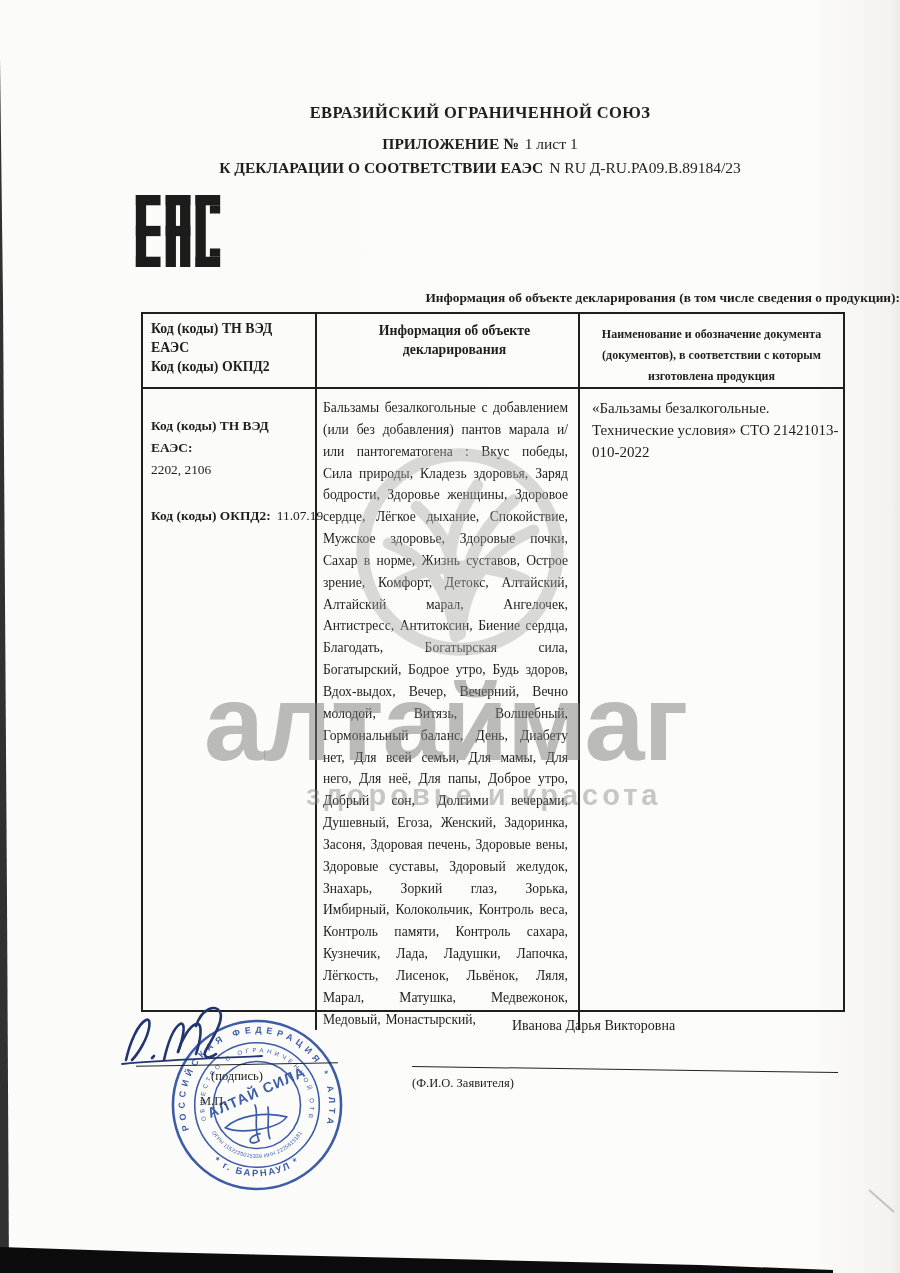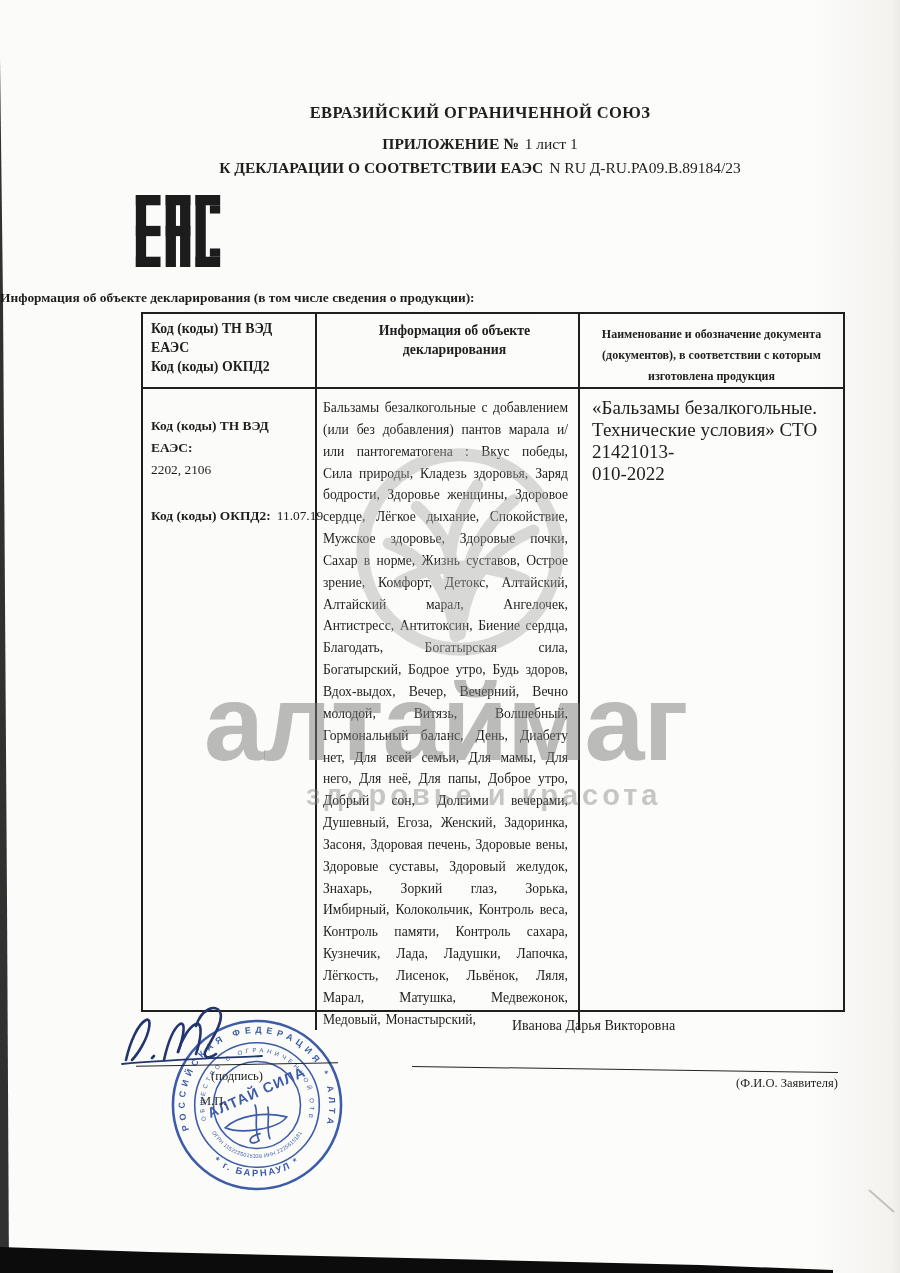--- a/index.html
+++ b/index.html
@@ -11,40 +11,40 @@
   
   .hdr{position:absolute;left:60px;top:101px;width:840px;text-align:center;line-height:23px;}
   .hdr .h1{font-size:16.5px;font-weight:bold;letter-spacing:.4px;}
   .hdr .h2{font-size:15.5px;margin-top:8px;}
   .hdr .h3{font-size:15.5px;margin-top:1px;}
   .hdr b{font-weight:bold;}
   .gap{margin-left:6px;}
   
   .eac{position:absolute;left:134px;top:195px;width:88px;height:72px;}
   
-  .caption{position:absolute;left:0;top:290px;width:900px;text-align:left;
+  .caption{position:absolute;left:0;top:290px;width:900px;text-align:right;
            font-size:13.4px;font-weight:bold;}
   
   .doc-table{position:absolute;left:141px;top:312px;width:704px;height:700px;
              border:2px solid #1f1f1f;box-sizing:border-box;display:flex;flex-direction:column;}
   .t-row{display:flex;box-sizing:border-box;}
   .t-head{height:84px;border-bottom:2px solid #1f1f1f;}
   .t-body{flex:1;}
   .c1{width:174px;border-right:2px solid #1f1f1f;box-sizing:border-box;}
   .c2{width:263px;border-right:2px solid #1f1f1f;box-sizing:border-box;}
   .c3{flex:1;box-sizing:border-box;}
   .t-head .c1{padding:5px 4px 0 8px;font-weight:bold;font-size:13.8px;line-height:19px;}
   .t-head .c2{padding:7px 6px 0 20px;font-weight:bold;font-size:13.8px;text-align:center;line-height:19px;}
   .t-head .c3{padding:10px 12px 0 12px;font-weight:bold;font-size:12px;text-align:center;line-height:21px;}
   .t-body .c1{padding:26px 2px 0 8px;font-size:13.4px;line-height:22px;}
   .t-body .c1 .lbl{font-weight:bold;}
   .t-body .c1 .okpd{margin-top:24px;white-space:nowrap;}
   .t-body .c2{padding:8px 10px 0 6px;font-size:13.6px;line-height:21.85px;
               text-align:justify;word-spacing:1.5px;}
-  .t-body .c3{padding:8px 4px 0 12px;font-size:19px;line-height:22px;}
+  .t-body .c3{padding:8px 4px 0 12px;font-size:15px;line-height:22px;}
   
   .wm{position:absolute;left:0;top:0;width:900px;height:1273px;pointer-events:none;z-index:40;}
   .wm-flower{position:absolute;left:352px;top:444px;width:216px;height:216px;opacity:.42;}
   .wm-brand{position:absolute;left:204px;top:660px;width:520px;
             font-family:"Liberation Sans","DejaVu Sans",sans-serif;
             font-size:108px;font-weight:bold;letter-spacing:-1px;
             color:rgba(122,122,122,.50);white-space:nowrap;}
   .wm-tagline{position:absolute;left:306px;top:779px;
             font-family:"Liberation Sans","DejaVu Sans",sans-serif;
             font-size:29px;font-weight:bold;letter-spacing:4px;
@@ -52,21 +52,21 @@
   
   .sig-svg{position:absolute;left:112px;top:1002px;width:160px;height:78px;z-index:32;}
   .line-l{position:absolute;left:136px;top:1064px;width:202px;border-top:1.6px solid #222;
           transform:rotate(-1deg);z-index:31;}
   .podpis{position:absolute;left:136px;top:1069px;width:202px;text-align:center;font-size:12.5px;z-index:33;}
   .mp{position:absolute;left:200px;top:1094px;font-size:12.5px;z-index:33;color:#2b2b2b;}
   .stamp{position:absolute;left:168px;top:1016px;width:178px;height:178px;opacity:.92;z-index:30;}
   .applicant{position:absolute;left:512px;top:1018px;font-size:14px;z-index:31;}
   .line-r{position:absolute;left:412px;top:1069px;width:426px;border-top:1.6px solid #222;
           transform:rotate(.8deg);z-index:31;}
-  .fio{position:absolute;left:412px;top:1076px;width:426px;text-align:right;font-size:12.5px;z-index:31;}
+  .fio{position:absolute;left:412px;top:1076px;width:426px;text-align:left;font-size:12.5px;z-index:31;}
   
   .artifacts{position:absolute;left:0;top:0;width:900px;height:1273px;pointer-events:none;z-index:60;}
 </style>
 </head>
 <body>
 
 <div class="page">
 
   <div class="hdr">
     <div class="h1">ЕВРАЗИЙСКИЙ ОГРАНИЧЕННОЙ СОЮЗ</div>

